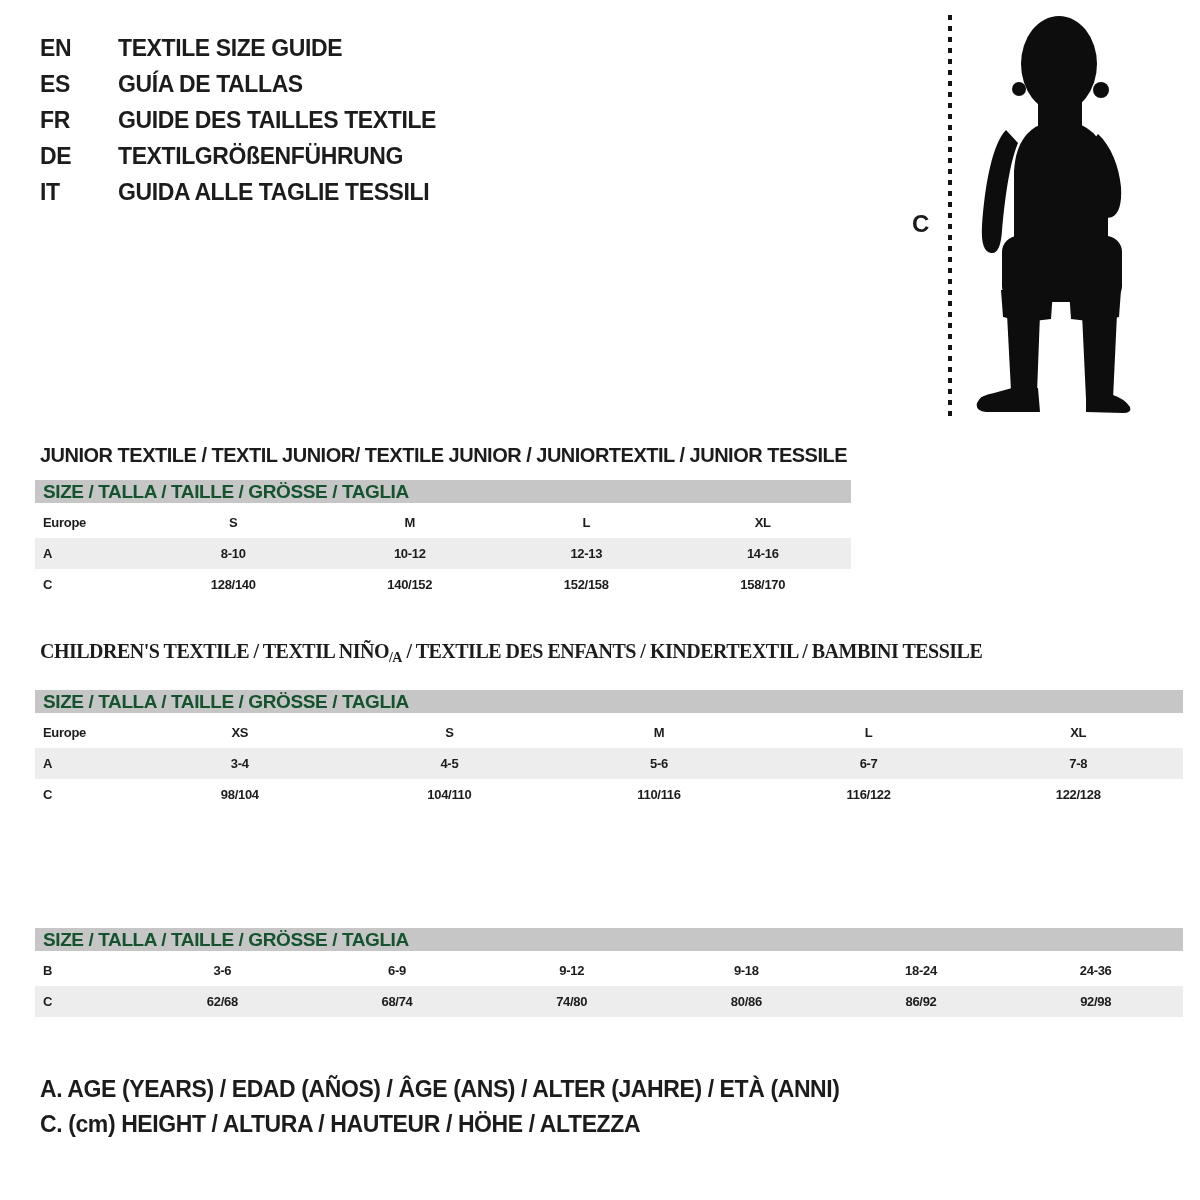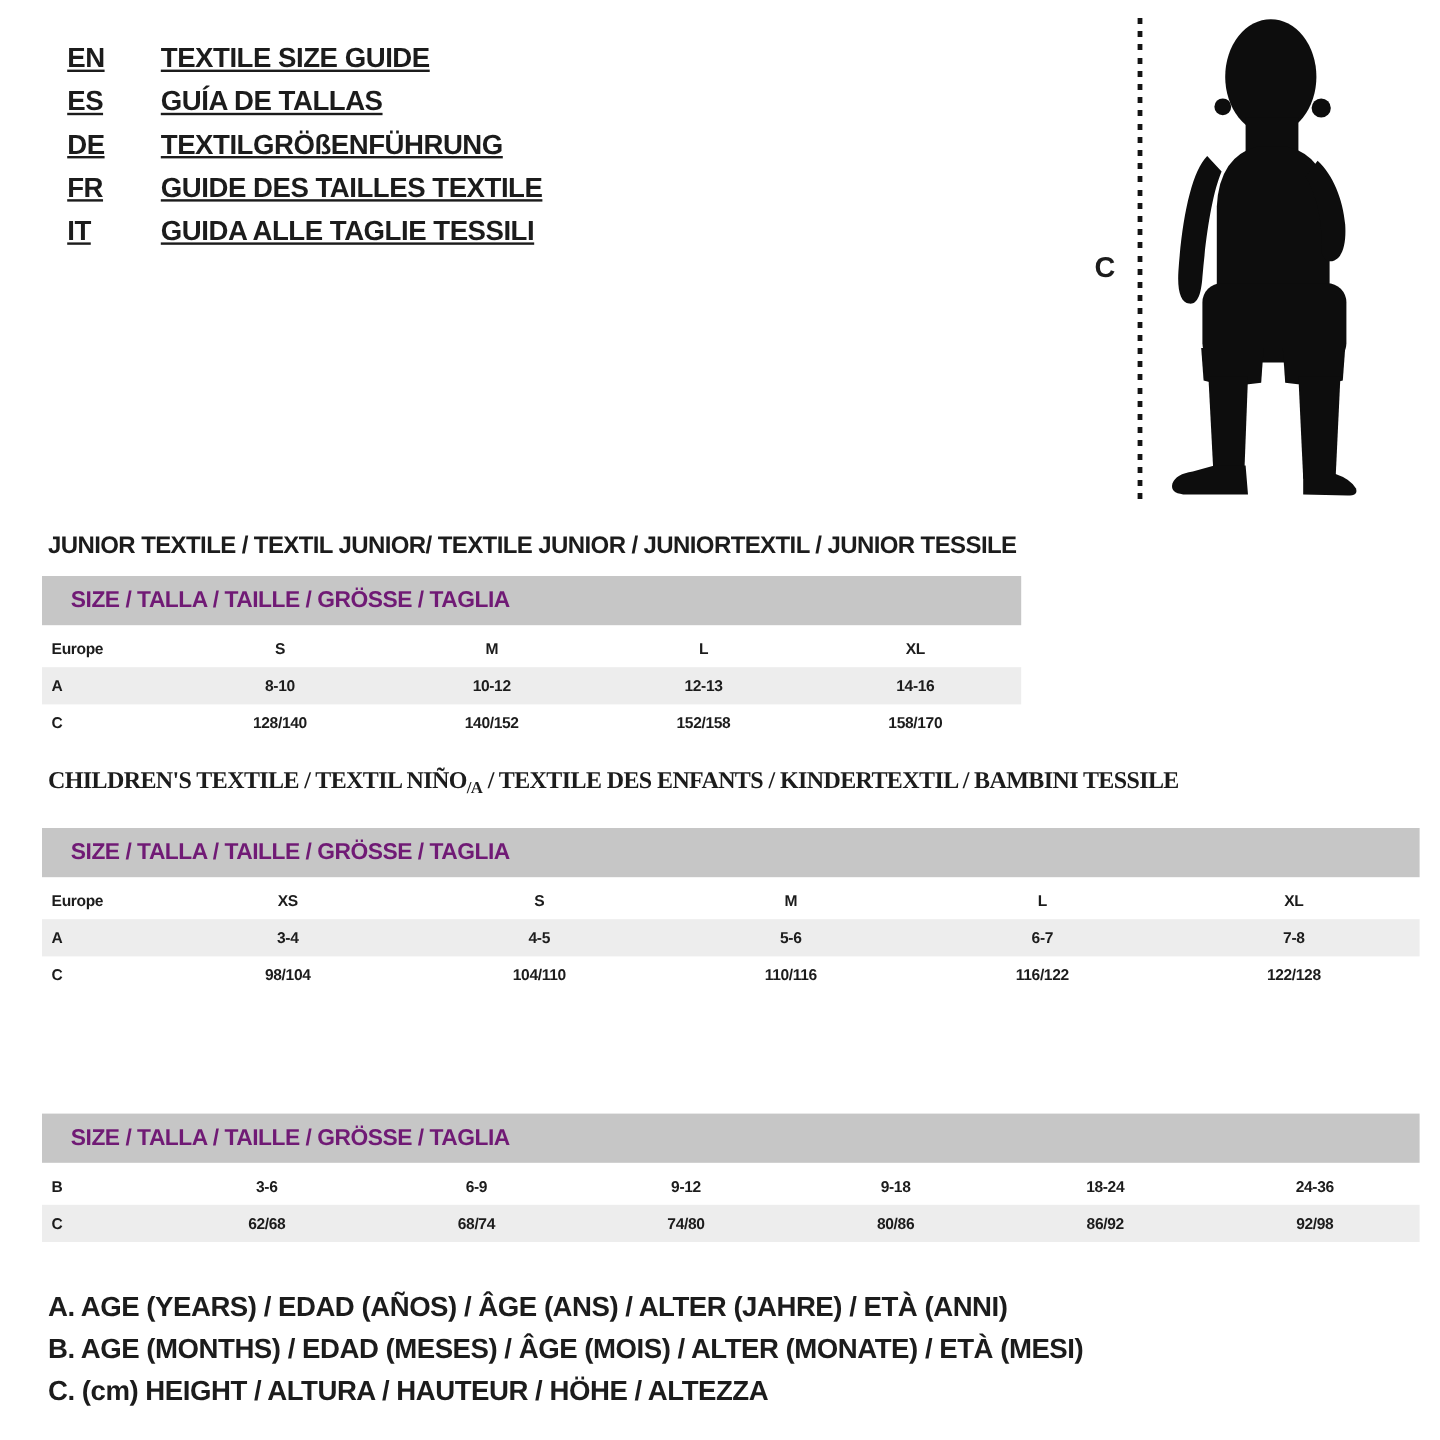--- a/index.html
+++ b/index.html
@@ -13,21 +13,21 @@
   body{
     font-family:"Liberation Sans",sans-serif;
     font-weight:700;
     color:var(--text);
     position:relative;
     overflow:hidden;
   }
   .page{position:absolute;inset:0;background:var(--bg);}
 
   
-  .langs{position:absolute;left:56px;top:30px;text-decoration:underline;}
+  .langs{position:absolute;left:40px;top:30px;}
   .lang-row{display:flex;height:36px;align-items:center;font-size:23px;letter-spacing:-0.4px;}
   .lang-code{width:78px;}
 
   
   .figure-line{
     position:absolute;left:948px;top:15px;width:4px;height:402px;
     background:repeating-linear-gradient(to bottom,#141414 0 5px,transparent 5px 11px);
   }
   .figure-label{position:absolute;left:912px;top:210px;font-size:24px;}
   .figure-svg{position:absolute;left:960px;top:0;}
@@ -38,22 +38,22 @@
   .title-junior{top:444px;}
   .title-children{top:640px;font-family:Liberation Serif, serif;}
   .title-babies{top:843px;line-height:35px;}
 
   
   .sizetable{position:absolute;left:35px;}
   .tbl-junior{top:480px;width:816px;}
   .tbl-children{top:690px;width:1148px;}
   .tbl-babies{top:928px;width:1148px;}
   .st-header{
-    height:41px;background:var(--bar);display:flex;align-items:center;
-    padding-left:24px;font-size:19px;letter-spacing:-0.4px;margin-bottom:4px;color:#701a75;
+    height:23px;background:var(--bar);display:flex;align-items:center;
+    padding-left:8px;font-size:19px;letter-spacing:-0.4px;margin-bottom:4px;color:#14532d;
   }
   .st-row{display:grid;height:31px;align-items:center;font-size:13px;letter-spacing:-0.3px;}
   .st-row.shaded{background:var(--shade);}
   .cols4{grid-template-columns:110px repeat(4,1fr);}
   .cols5{grid-template-columns:100px repeat(5,1fr);}
   .cols6{grid-template-columns:100px repeat(6,1fr);}
   .st-label{padding-left:8px;text-align:left;}
   .st-cell{text-align:center;}
 
   
@@ -67,26 +67,26 @@
   <div class="langs">
     <div class="lang-row">
       <span class="lang-code">EN</span>
       <span class="lang-label">TEXTILE SIZE GUIDE</span>
     </div>
     <div class="lang-row">
       <span class="lang-code">ES</span>
       <span class="lang-label">GUÍA DE TALLAS</span>
     </div>
     <div class="lang-row">
+      <span class="lang-code">FR</span>
+      <span class="lang-label">GUIDE DES TAILLES TEXTILE</span>
+    </div>
+    <div class="lang-row">
       <span class="lang-code">DE</span>
       <span class="lang-label">TEXTILGRÖßENFÜHRUNG</span>
-    </div>
-    <div class="lang-row">
-      <span class="lang-code">FR</span>
-      <span class="lang-label">GUIDE DES TAILLES TEXTILE</span>
     </div>
     <div class="lang-row">
       <span class="lang-code">IT</span>
       <span class="lang-label">GUIDA ALLE TAGLIE TESSILI</span>
     </div>
   </div>
 
   <div class="figure-line"></div>
   <div class="figure-label">C</div>
 
@@ -185,17 +185,16 @@
       <span class="st-cell">68/74</span>
       <span class="st-cell">74/80</span>
       <span class="st-cell">80/86</span>
       <span class="st-cell">86/92</span>
       <span class="st-cell">92/98</span>
     </div>
   </div>
 
   <div class="legend">
     <div>A. AGE (YEARS) / EDAD (AÑOS) / ÂGE (ANS) / ALTER (JAHRE) / ETÀ (ANNI)</div>
-    <div>B. AGE (MONTHS) / EDAD (MESES) / ÂGE (MOIS) / ALTER (MONATE) / ETÀ (MESI)</div>
     <div>C. (cm) HEIGHT / ALTURA / HAUTEUR / HÖHE / ALTEZZA</div>
   </div>
 
 </div>
 
 </body></html>

